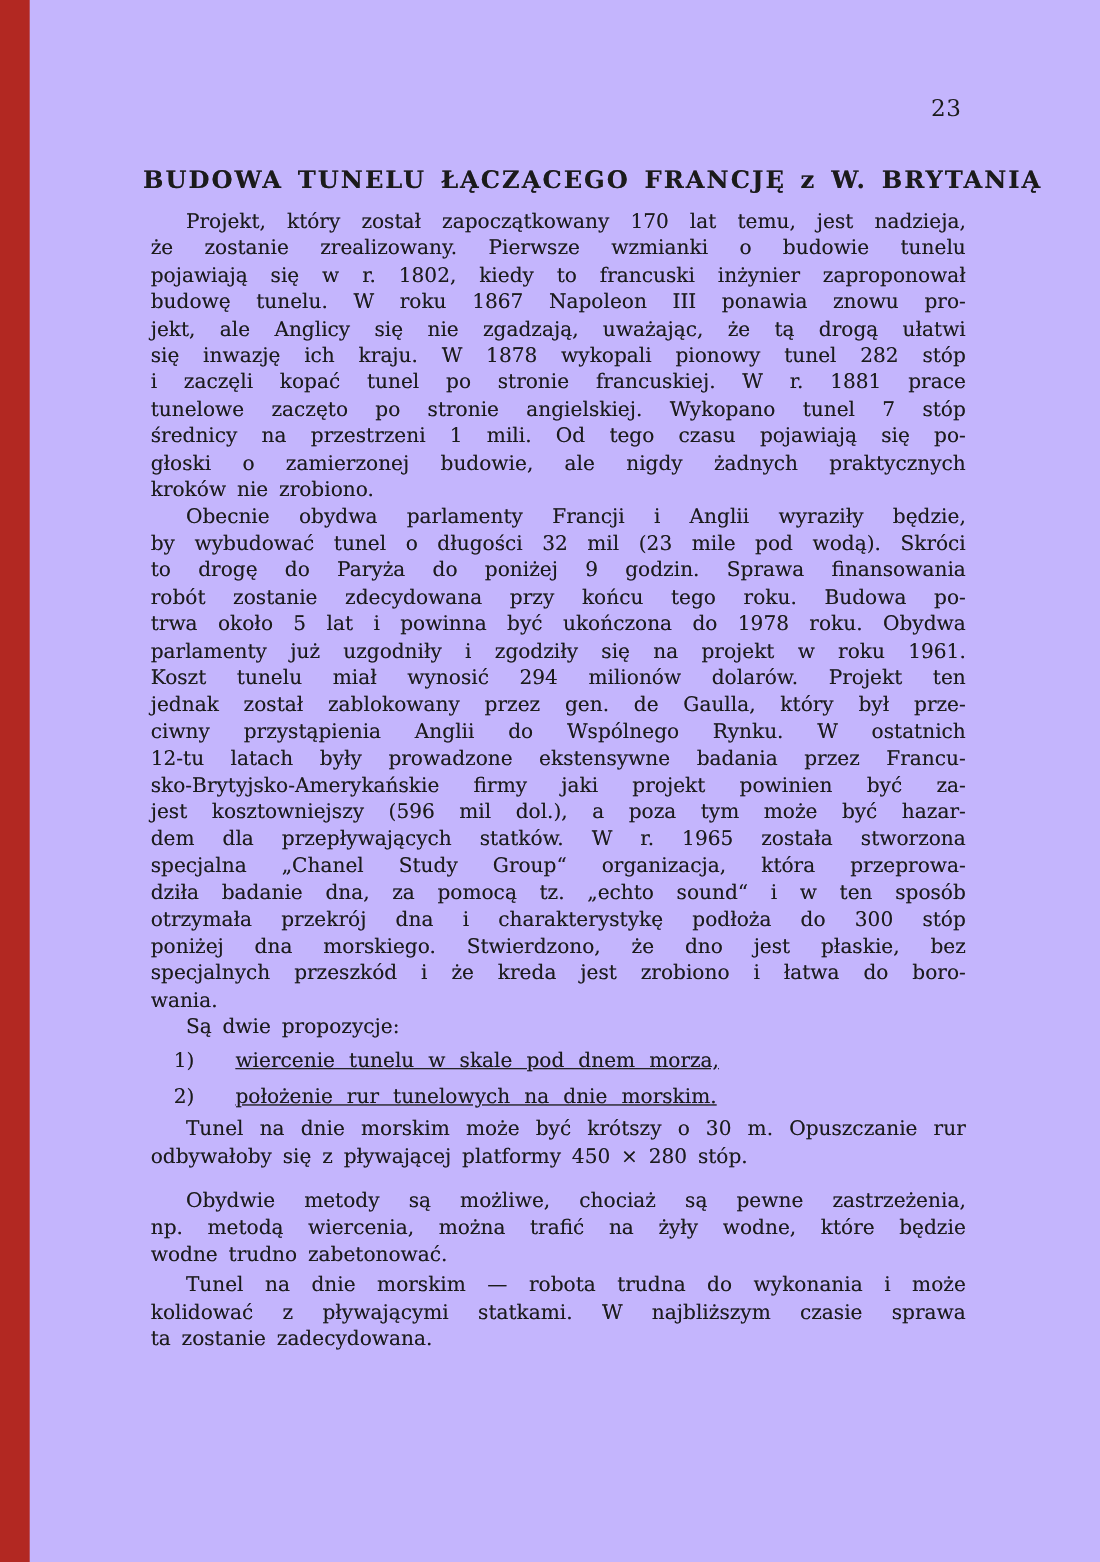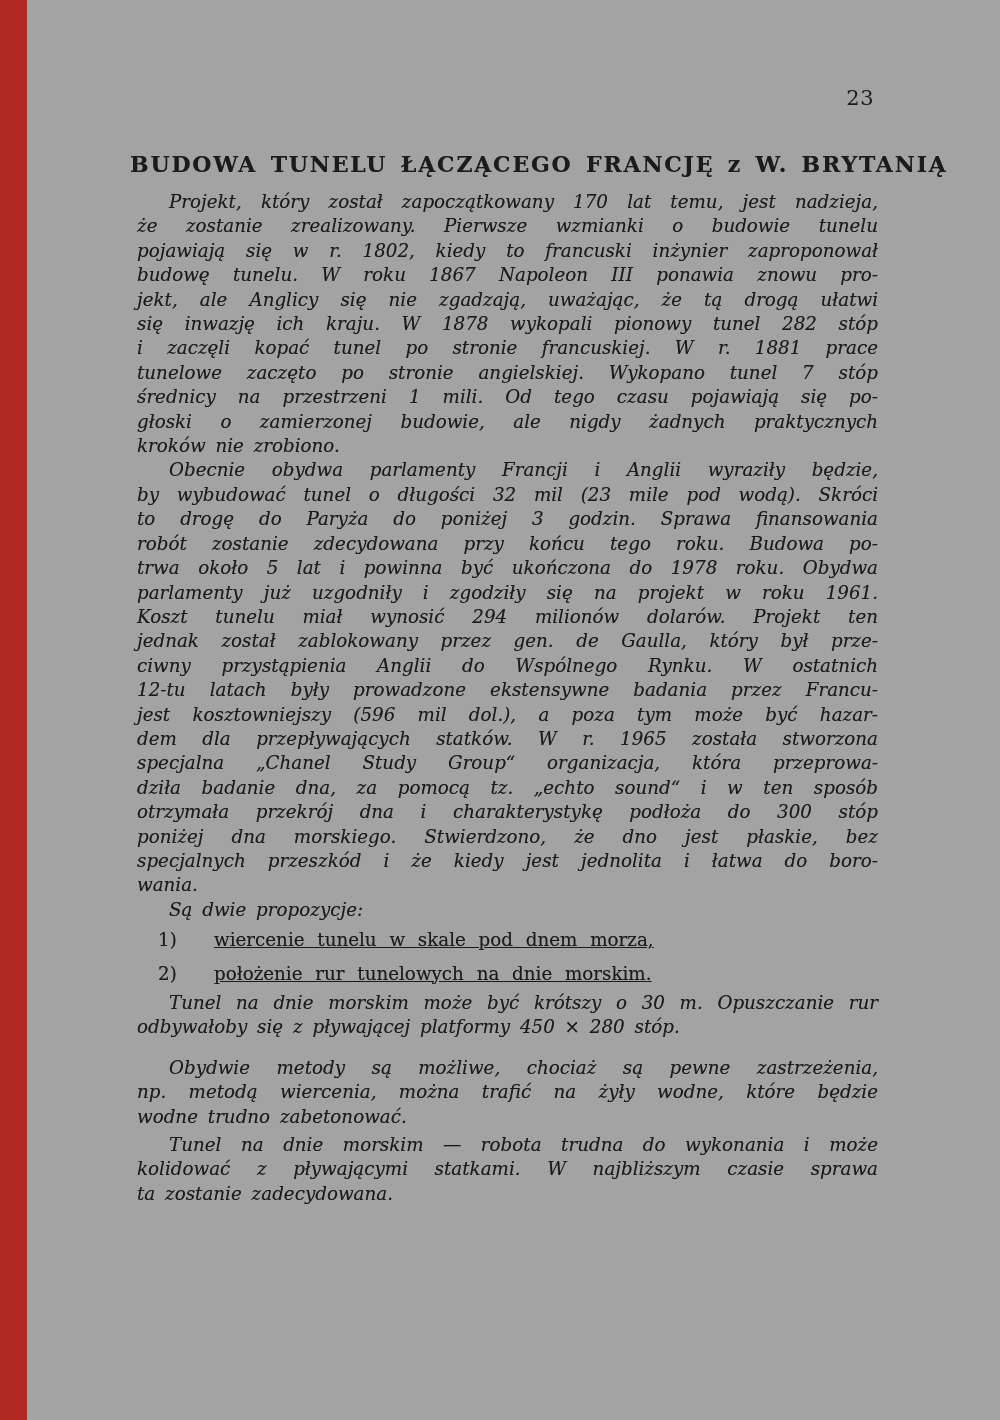--- a/index.html
+++ b/index.html
@@ -44,21 +44,20 @@
   .content {
     position: absolute;
     top: 190px; left: 137px; width: 741px;
     font-size: 18.3px;
     line-height: 24.4px;
     text-shadow: 0 0 0.4px rgba(20,20,20,0.45);
   }
   .line {
     text-align: justify;
     text-align-last: justify;
-    font-style: italic;
   }
   .line.indent { text-indent: 32px; }
   .line.last {
     text-align-last: left;
     word-spacing: 0.22em;
   }
   
   .block { margin: 0; }
   .block:nth-child(4) { margin-top: 6px; }   
   .block:nth-child(5) { margin-top: 5px; }  
@@ -72,56 +71,57 @@
   .list-item + .list-item { margin-top: 9px; }
   .list-item .marker {
     display: inline-block;
     width: 56px;
     word-spacing: normal;
   }
 </style>
 </head>
 <body>
 
-<div class="page" style="background: #a3a3a3; color: rgb(27, 27, 27);">
+<div class="page" style="background: #c4b5fd; color: rgb(27, 27, 27);">
   <div class="red-bar" style="background: rgb(178, 40, 34);"></div>
   <div class="page-number">23</div>
   <h1 class="title">BUDOWA TUNELU ŁĄCZĄCEGO FRANCJĘ z W. BRYTANIĄ</h1>
   <div class="content">
       <div class="block">
         <div class="line indent">Projekt, który został zapoczątkowany 170 lat temu, jest nadzieja,</div>
         <div class="line">że zostanie zrealizowany. Pierwsze wzmianki o budowie tunelu</div>
         <div class="line">pojawiają się w r. 1802, kiedy to francuski inżynier zaproponował</div>
         <div class="line">budowę tunelu. W roku 1867 Napoleon III ponawia znowu pro-</div>
         <div class="line">jekt, ale Anglicy się nie zgadzają, uważając, że tą drogą ułatwi</div>
         <div class="line">się inwazję ich kraju. W 1878 wykopali pionowy tunel 282 stóp</div>
         <div class="line">i zaczęli kopać tunel po stronie francuskiej. W r. 1881 prace</div>
         <div class="line">tunelowe zaczęto po stronie angielskiej. Wykopano tunel 7 stóp</div>
         <div class="line">średnicy na przestrzeni 1 mili. Od tego czasu pojawiają się po-</div>
         <div class="line">głoski o zamierzonej budowie, ale nigdy żadnych praktycznych</div>
         <div class="line last">kroków nie zrobiono.</div>
       </div>
       <div class="block">
         <div class="line indent">Obecnie obydwa parlamenty Francji i Anglii wyraziły będzie,</div>
         <div class="line">by wybudować tunel o długości 32 mil (23 mile pod wodą). Skróci</div>
-        <div class="line">to drogę do Paryża do poniżej 3 godzin. Sprawa finansowania</div>
+        <div class="line">to drogę do Paryża do poniżej 9 godzin. Sprawa finansowania</div>
         <div class="line">robót zostanie zdecydowana przy końcu tego roku. Budowa po-</div>
         <div class="line">trwa około 5 lat i powinna być ukończona do 1978 roku. Obydwa</div>
         <div class="line">parlamenty już uzgodniły i zgodziły się na projekt w roku 1961.</div>
         <div class="line">Koszt tunelu miał wynosić 294 milionów dolarów. Projekt ten</div>
         <div class="line">jednak został zablokowany przez gen. de Gaulla, który był prze-</div>
         <div class="line">ciwny przystąpienia Anglii do Wspólnego Rynku. W ostatnich</div>
         <div class="line">12-tu latach były prowadzone ekstensywne badania przez Francu-</div>
+        <div class="line">sko-Brytyjsko-Amerykańskie firmy jaki projekt powinien być za-</div>
         <div class="line">jest kosztowniejszy (596 mil dol.), a poza tym może być hazar-</div>
         <div class="line">dem dla przepływających statków. W r. 1965 została stworzona</div>
         <div class="line">specjalna „Chanel Study Group“ organizacja, która przeprowa-</div>
         <div class="line">dziła badanie dna, za pomocą tz. „echto sound“ i w ten sposób</div>
         <div class="line">otrzymała przekrój dna i charakterystykę podłoża do 300 stóp</div>
         <div class="line">poniżej dna morskiego. Stwierdzono, że dno jest płaskie, bez</div>
-        <div class="line">specjalnych przeszkód i że kiedy jest jednolita i łatwa do boro-</div>
+        <div class="line">specjalnych przeszkód i że kreda jest zrobiono i łatwa do boro-</div>
         <div class="line last">wania.</div>
       </div>
       <div class="block">
         <div class="line indent last">Są dwie propozycje:</div>
       </div>
       <div class="block">
         <div class="list-item"><span class="marker">1)</span><span>wiercenie tunelu w skale pod dnem morza,</span></div>
         <div class="list-item"><span class="marker">2)</span><span>położenie rur tunelowych na dnie morskim.</span></div>
       </div>
       <div class="block">

